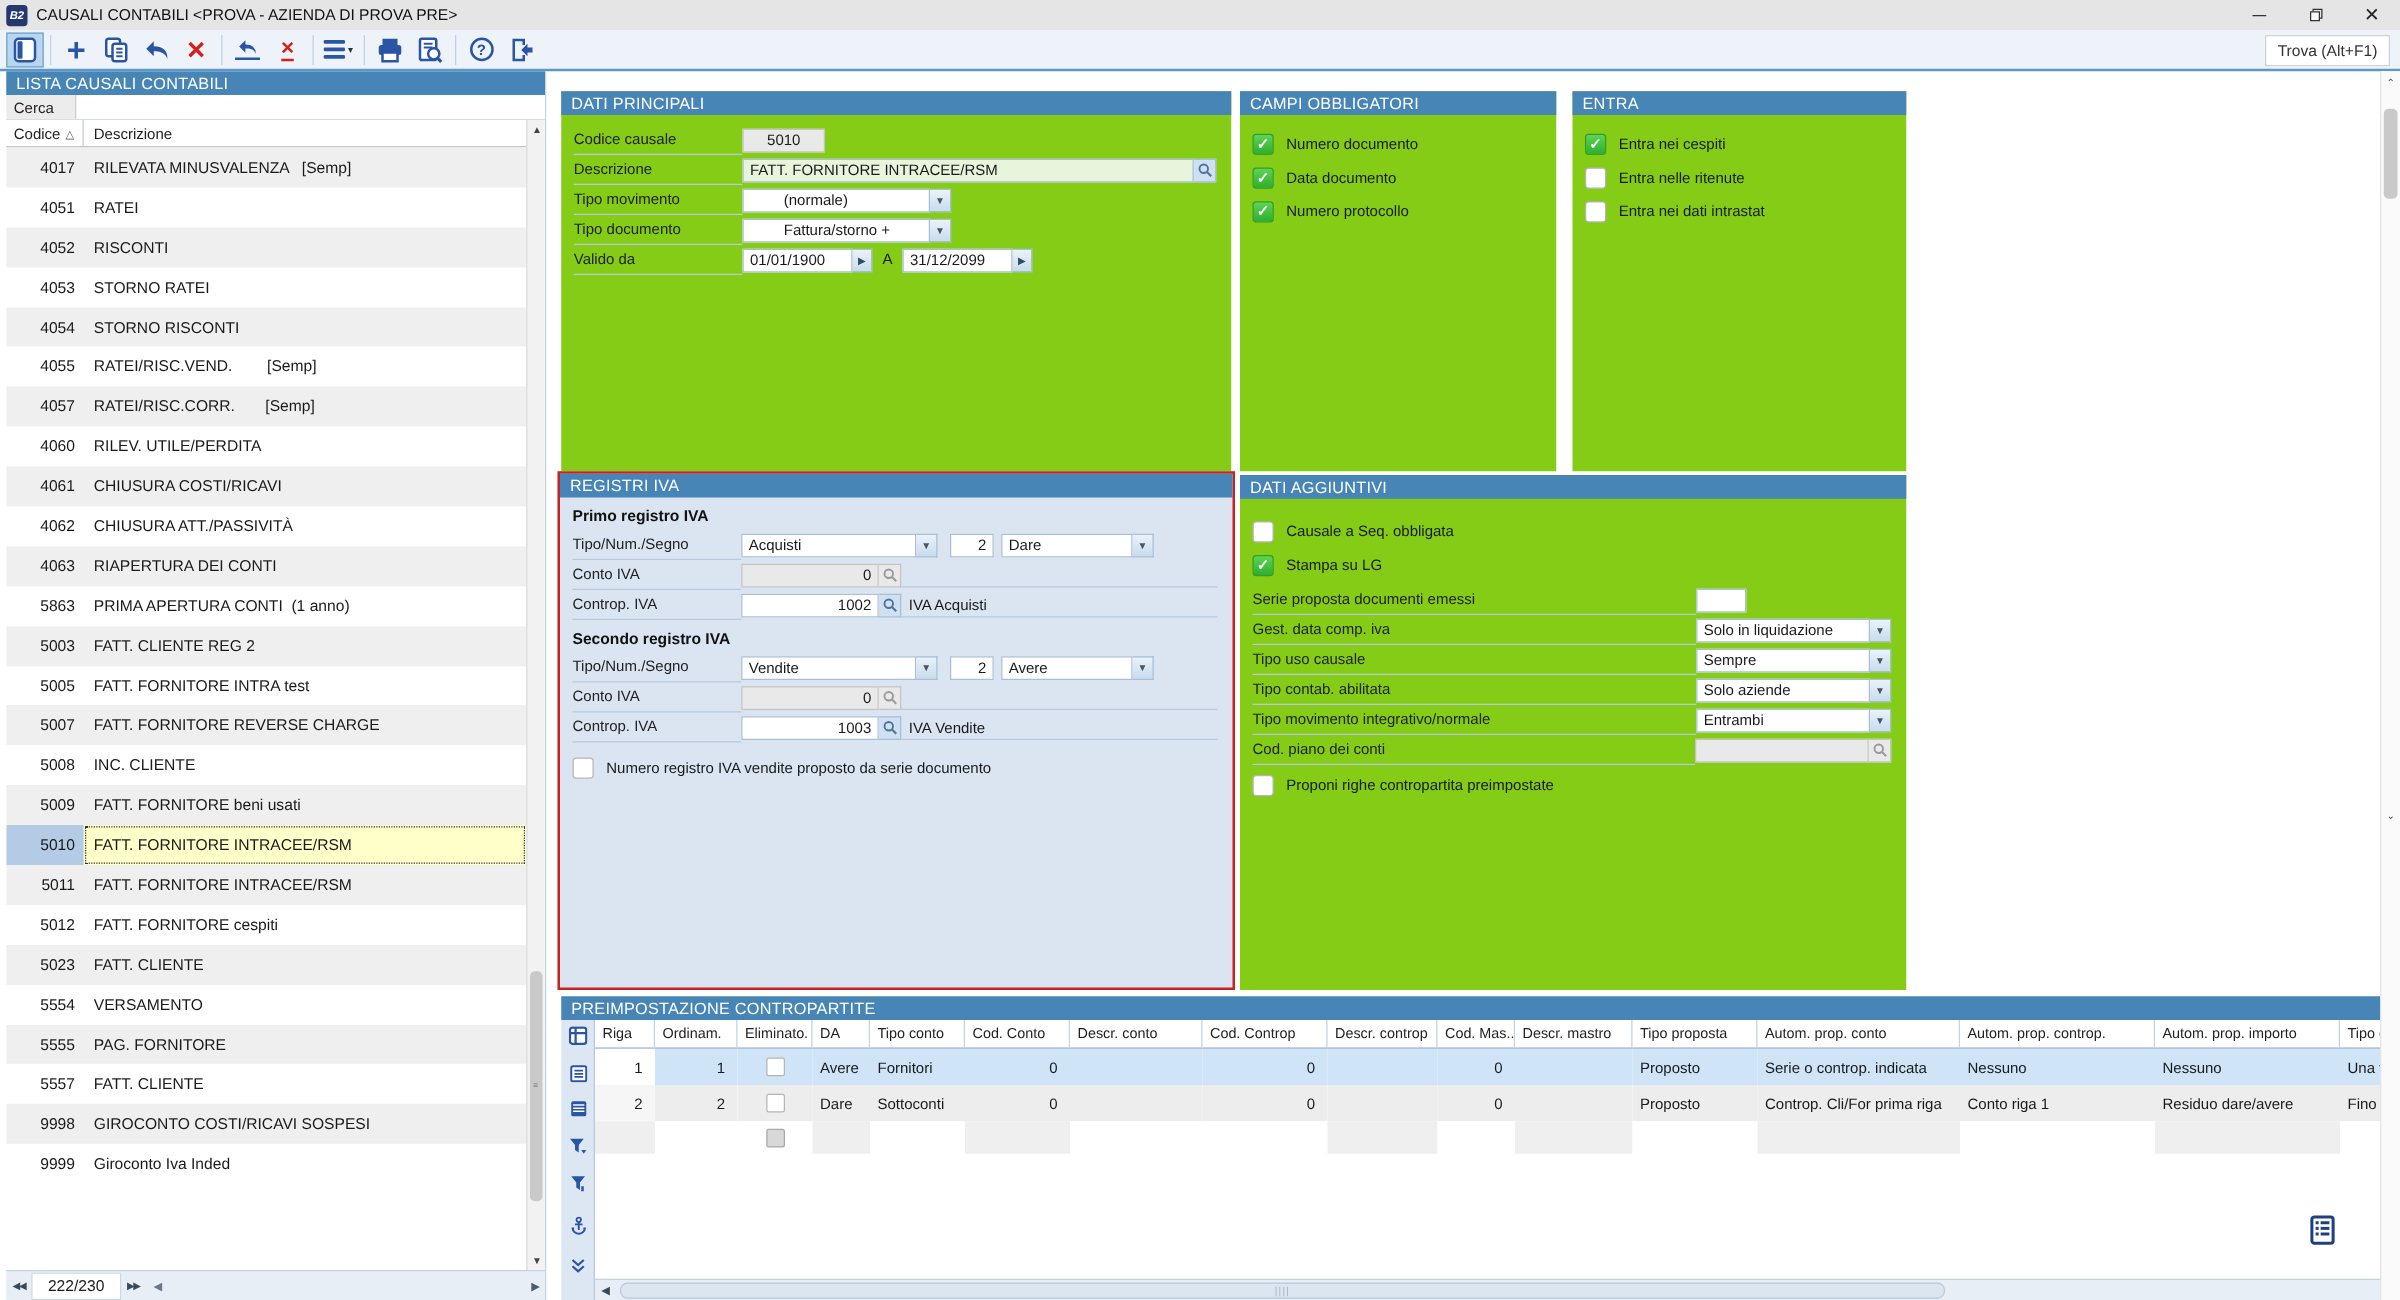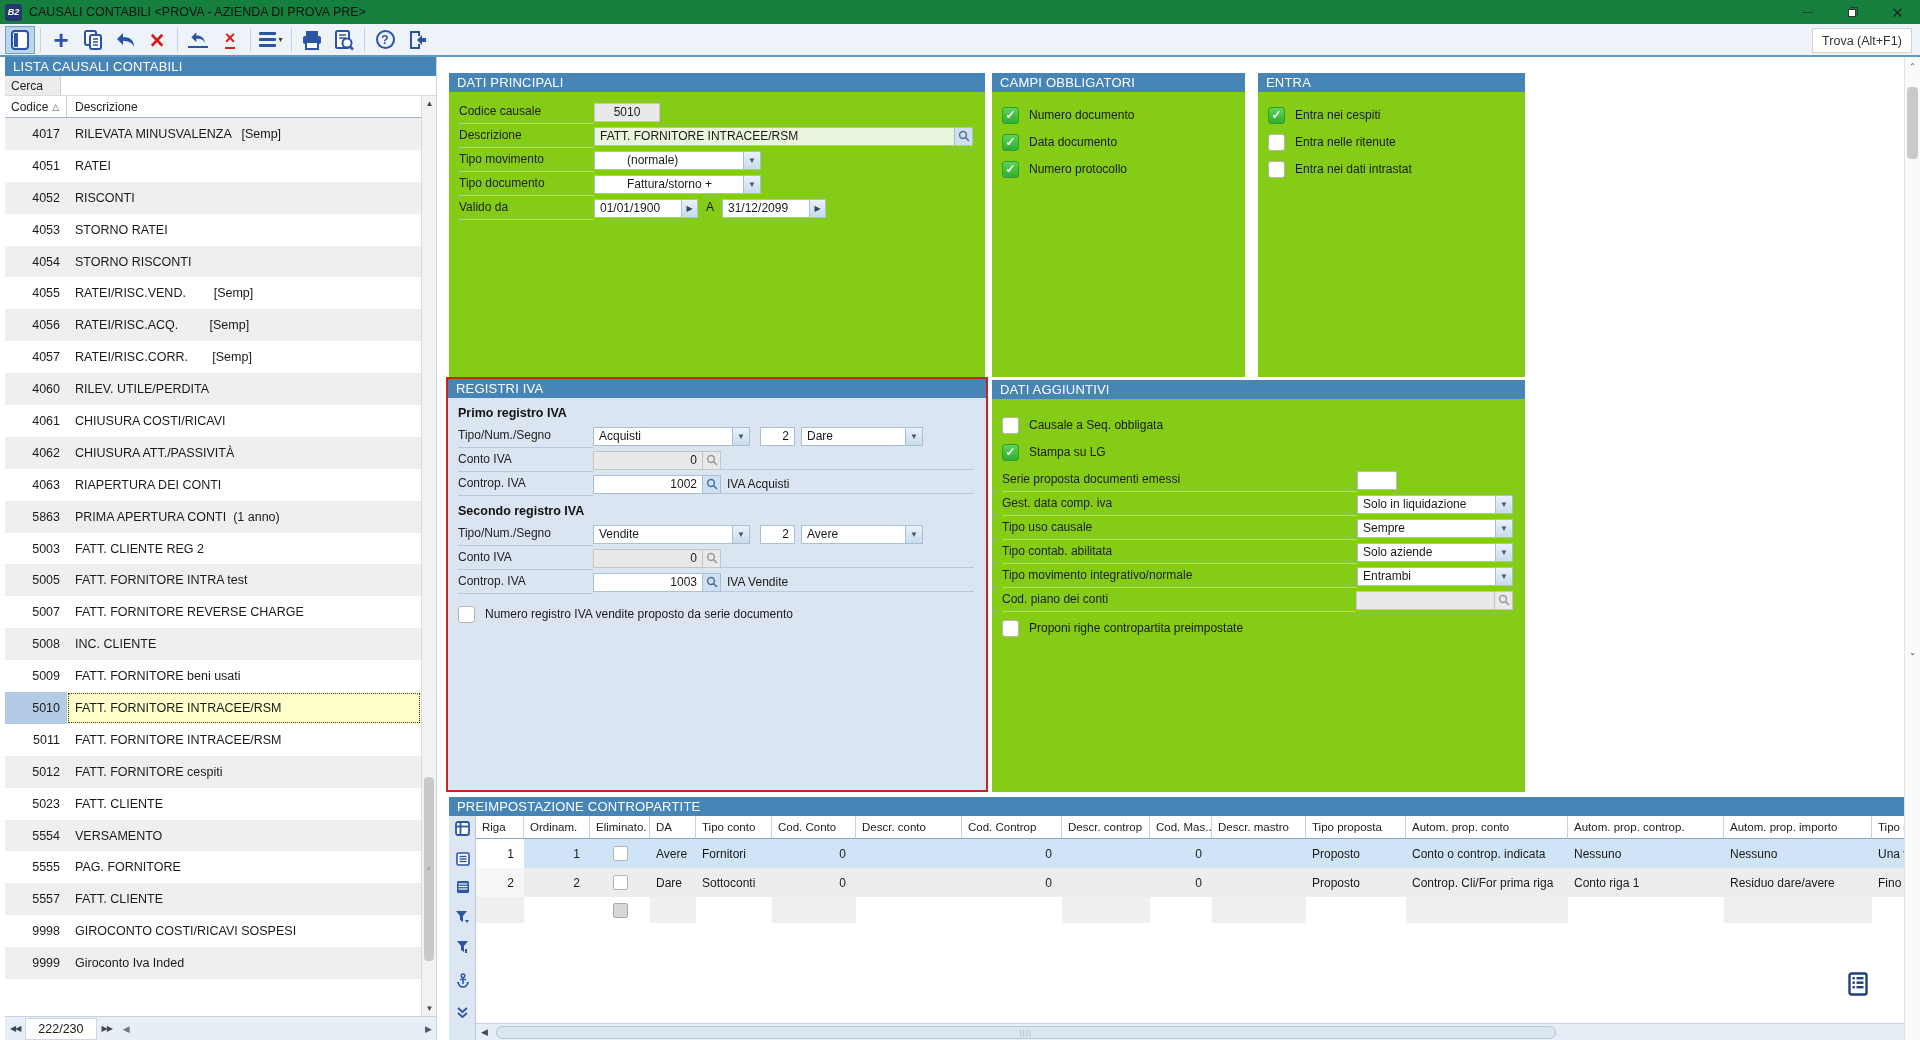--- a/index.html
+++ b/index.html
@@ -1,21 +1,21 @@
 <!DOCTYPE html>
 <html><head>
 <meta charset="utf-8">
 <style>
   * { margin:0; padding:0; box-sizing:border-box; }
   html,body { width:1920px; height:1040px; overflow:hidden; background:#fff;
     font-family:"Liberation Sans", sans-serif; font-size:12px; color:#1a1a1a; }
   #app { position:relative; width:1920px; height:1040px; background:#fff; }
 
   
-  .titlebar { position:absolute; left:0; top:0; width:100%; height:24px; background:#15803d;
+  .titlebar { position:absolute; left:0; top:0; width:100%; height:24px; background:#e5e5e5;
     display:flex; align-items:center; }
   .applogo { width:17px; height:17px; margin-left:5px; background:#24386e; border-radius:3px;
     color:#fff; font-size:9px; font-style:italic; font-weight:bold; display:flex;
     align-items:center; justify-content:center; }
   .apptitle { margin-left:7px; font-size:12.5px; color:#111; }
   .wbtns { position:absolute; right:0; top:0; height:24px; display:flex; }
   .wbtn { width:45px; height:24px; display:flex; align-items:center; justify-content:center; color:#222; }
   .ic-min { width:11px; height:1px; border-top:1.5px solid #333; display:inline-block; }
   .ic-restore { position:relative; width:10px; height:10px; display:inline-block; }
   .ic-restore .sq1 { position:absolute; left:0; bottom:0; width:8px; height:8px; border:1.2px solid #333; background:#fff; }
@@ -302,24 +302,20 @@
         <div class="lr">
           <span class="lc code">4054</span>
           <span class="lc desc">STORNO RISCONTI</span>
         </div>
 
         <div class="lr">
           <span class="lc code">4055</span>
           <span class="lc desc">RATEI/RISC.VEND.        [Semp]</span>
         </div>
 
-        <div class="lr">
-          <span class="lc code">4056</span>
-          <span class="lc desc">RATEI/RISC.ACQ.         [Semp]</span>
-        </div>
 
         <div class="lr">
           <span class="lc code">4057</span>
           <span class="lc desc">RATEI/RISC.CORR.       [Semp]</span>
         </div>
 
         <div class="lr">
           <span class="lc code">4060</span>
           <span class="lc desc">RILEV. UTILE/PERDITA</span>
         </div>
@@ -711,21 +707,21 @@
             </span>
             <span class="td cD">Avere</span>
             <span class="td cT">Fornitori</span>
             <span class="td cCC num">0</span>
             <span class="td cDC"></span>
             <span class="td cCP num">0</span>
             <span class="td cDP"></span>
             <span class="td cCM num">0</span>
             <span class="td cDM"></span>
             <span class="td cTP">Proposto</span>
-            <span class="td cA1">Conto o controp. indicata</span>
+            <span class="td cA1">Serie o controp. indicata</span>
             <span class="td cA2">Nessuno</span>
             <span class="td cA3">Nessuno</span>
             <span class="td cTO">Una volta</span>
           </div>
 
           <div class="tr alt">
             <span class="td cR num rowhdr">2</span>
             <span class="td cO num">2</span>
             <span class="td cE">
               <span class="cbsm"></span>

